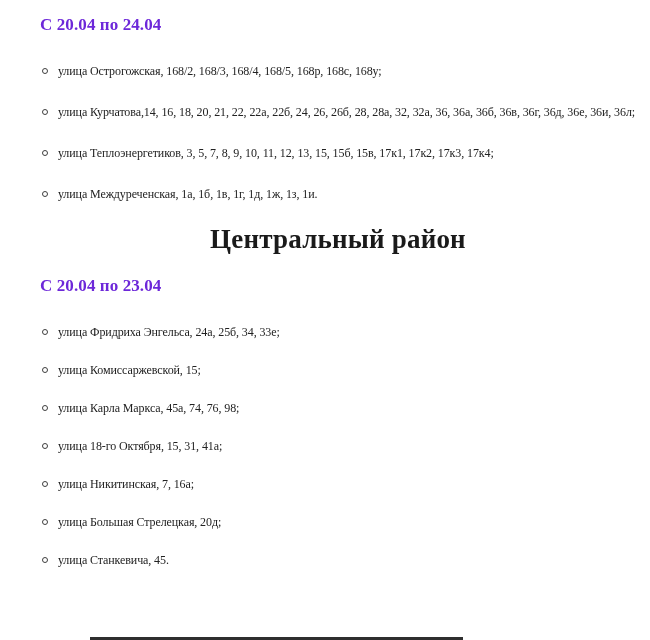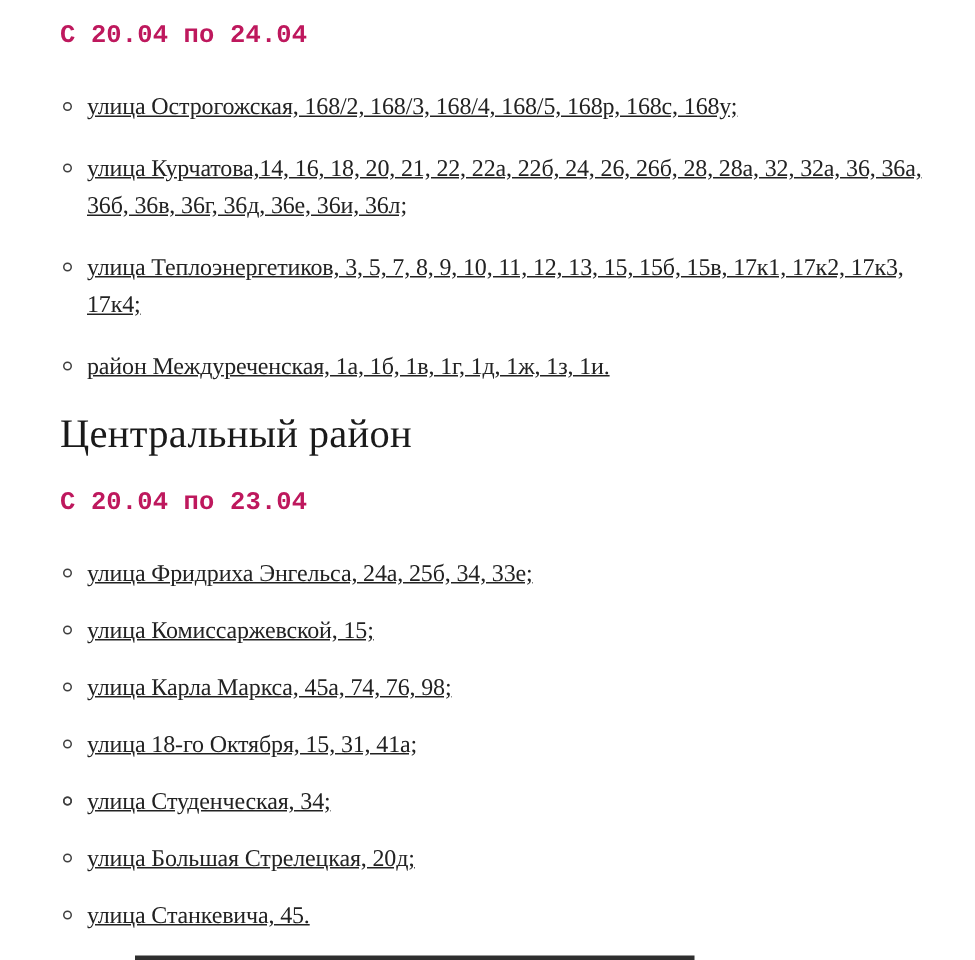--- a/index.html
+++ b/index.html
@@ -14,62 +14,61 @@
     position: relative;
     font-family: "Liberation Serif", "DejaVu Serif", serif;
     color: #222222;
   }
   .page {
     padding: 14px 14px 0 40px;
   }
   .date-line {
     font-size: 17px;
     font-weight: bold;
-    color: #be185d;
+    color: #6d28d9;
     margin: 0 0 23px 0;
     line-height: 22px;
     letter-spacing: 0.1px;
-    font-family: Liberation Mono, monospace;
   }
   .date-line.second {
   }
   ul.street-list {
     list-style: none;
     margin: 0;
     padding: 0 0 0 2px;
   }
   ul.street-list li {
     position: relative;
     padding-left: 16px;
-    font-size: 16px;
+    font-size: 12px;
     line-height: 25px;
     margin-bottom: 16px;
     letter-spacing: -0.1px;
-    text-decoration: underline;
   }
   ul.street-list.second li {
     margin-bottom: 13px;
   }
   .bullet {
     position: absolute;
     left: 0;
     top: 9px;
     width: 4px;
     height: 4px;
     border: 1.5px solid #3f3f3f;
     border-radius: 50%;
     background: transparent;
   }
   h2.section-heading {
     font-size: 27px;
-    font-weight: normal;
+    font-weight: bold;
     color: #1a1a1a;
     margin: 16px 0 20px 0;
     line-height: 32px;
     letter-spacing: 0.2px;
+    text-align: center;
   }
   .cropped-edge {
     position: absolute;
     bottom: 0;
     left: 90px;
     width: 373px;
     height: 3px;
     background: #2f2f2f;
   }
 </style>
@@ -88,21 +87,21 @@
     <li>
       <span class="bullet"></span>
       <span>улица Курчатова,14, 16, 18, 20, 21, 22, 22а, 22б, 24, 26, 26б, 28, 28а, 32, 32а, 36, 36а, 36б, 36в, 36г, 36д, 36е, 36и, 36л;</span>
     </li>
     <li>
       <span class="bullet"></span>
       <span>улица Теплоэнергетиков, 3, 5, 7, 8, 9, 10, 11, 12, 13, 15, 15б, 15в, 17к1, 17к2, 17к3, 17к4;</span>
     </li>
     <li>
       <span class="bullet"></span>
-      <span>район Междуреченская, 1а, 1б, 1в, 1г, 1д, 1ж, 1з, 1и.</span>
+      <span>улица Междуреченская, 1а, 1б, 1в, 1г, 1д, 1ж, 1з, 1и.</span>
     </li>
   </ul>
 
   <h2 class="section-heading">Центральный район</h2>
 
   <p class="date-line second">С 20.04 по 23.04</p>
 
   <ul class="street-list second">
     <li>
       <span class="bullet"></span>
@@ -115,24 +114,21 @@
     <li>
       <span class="bullet"></span>
       <span>улица Карла Маркса, 45а, 74, 76, 98;</span>
     </li>
     <li>
       <span class="bullet"></span>
       <span>улица 18-го Октября, 15, 31, 41а;</span>
     </li>
     <li>
       <span class="bullet"></span>
-    </li>
-    <li>
-      <span class="bullet"></span>
-      <span>улица Студенческая, 34;</span>
+      <span>улица Никитинская, 7, 16а;</span>
     </li>
     <li>
       <span class="bullet"></span>
       <span>улица Большая Стрелецкая, 20д;</span>
     </li>
     <li>
       <span class="bullet"></span>
       <span>улица Станкевича, 45.</span>
     </li>
   </ul>

